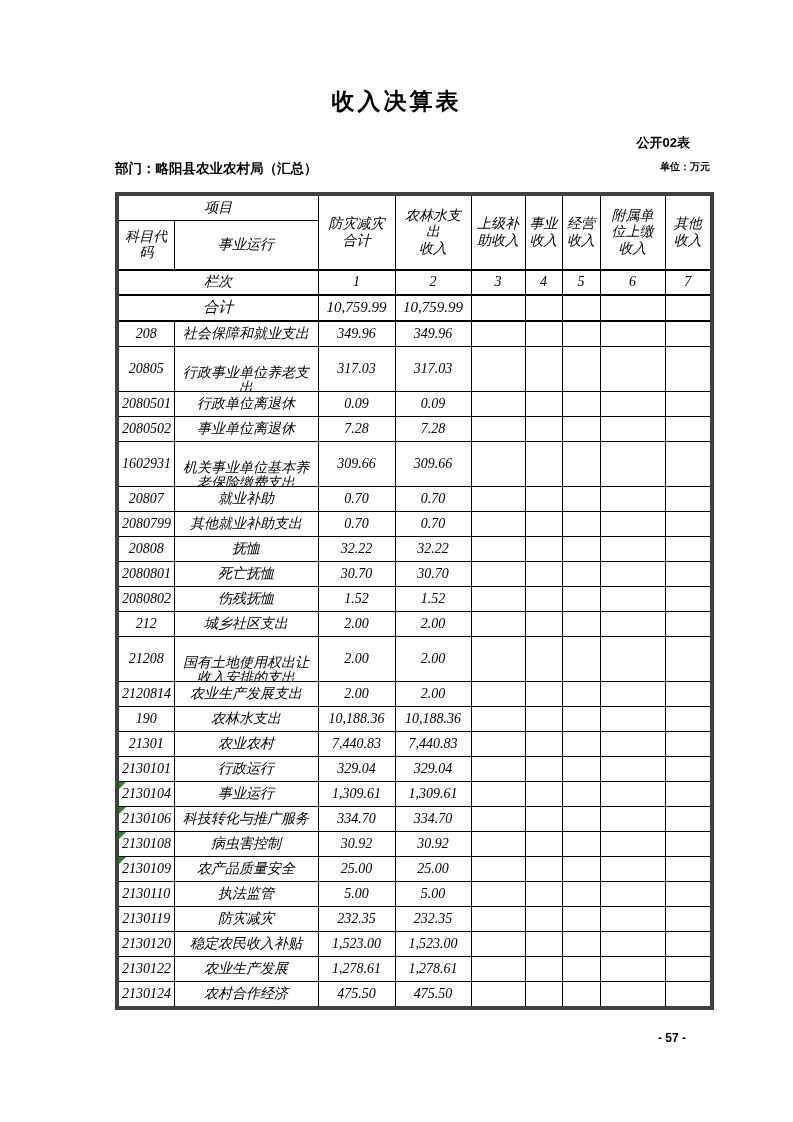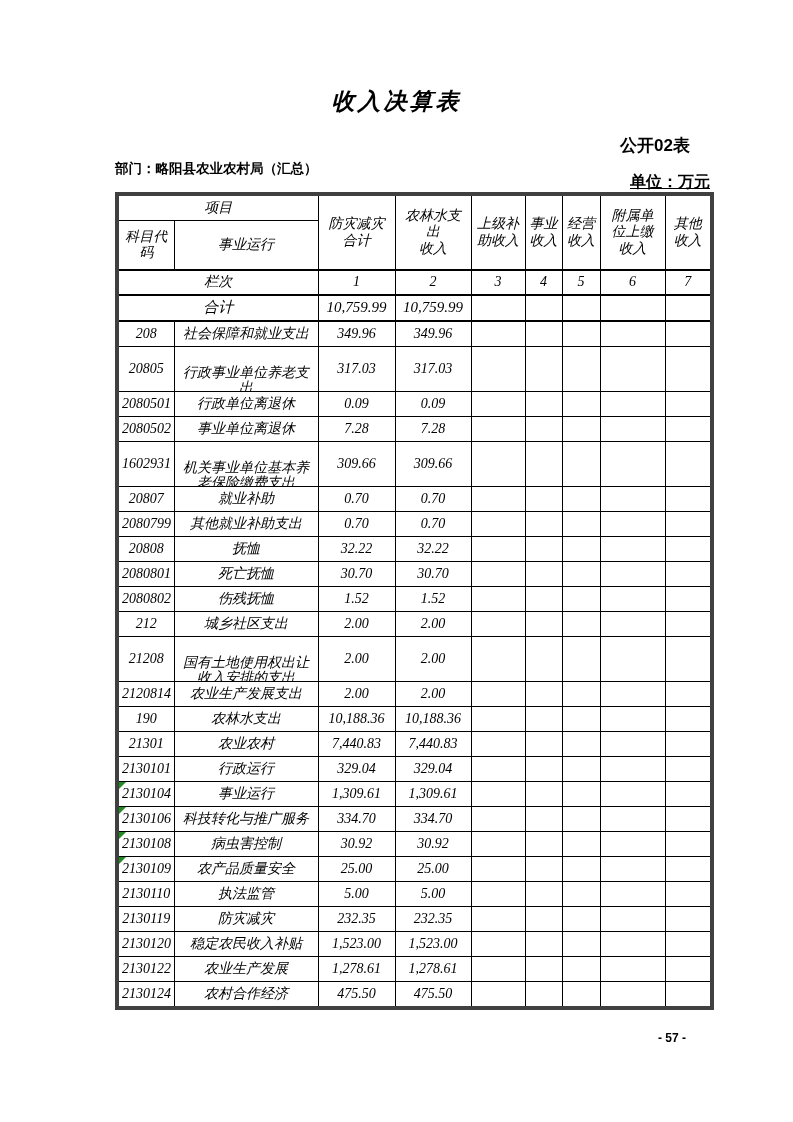--- a/index.html
+++ b/index.html
@@ -6,36 +6,36 @@
   .page {
     position:relative; width:793px; height:1122px; margin:0 auto;
     background:#ffffff; color:#000;
     font-family:"Liberation Serif","DejaVu Serif",serif;
     overflow:hidden;
   }
   .doc-title {
     position:absolute; top:86px; left:99px; width:595px;
     text-align:center;
     font-family:"Liberation Sans","DejaVu Sans",sans-serif;
-    font-weight:bold; font-size:23px; letter-spacing:3px;font-style:italic;
+    font-weight:bold; font-size:23px; letter-spacing:3px;
   }
   .form-label {
     position:absolute; top:134px; right:103px;
     font-family:"Liberation Sans","DejaVu Sans",sans-serif;
-    font-weight:bold; font-size:17px;
+    font-weight:bold; font-size:13px;
   }
   .dept-label {
     position:absolute; top:160px; left:115px;
     font-family:"Liberation Sans","DejaVu Sans",sans-serif;
     font-weight:bold; font-size:13.5px;
   }
   .unit-label {
-    position:absolute; top:172px; right:83px;
+    position:absolute; top:160px; right:83px;
     font-family:"Liberation Sans","DejaVu Sans",sans-serif;
-    font-weight:bold; font-size:16px;text-decoration:underline;
+    font-weight:bold; font-size:10px;
   }
   table.report {
     position:absolute; left:115px; top:192px; width:595px;
     border-collapse:collapse; table-layout:fixed;
     border:4px solid #404040;
     font-style:italic;
   }
   table.report td {
     border:1px solid #000;
     font-size:14px; line-height:1.15;

